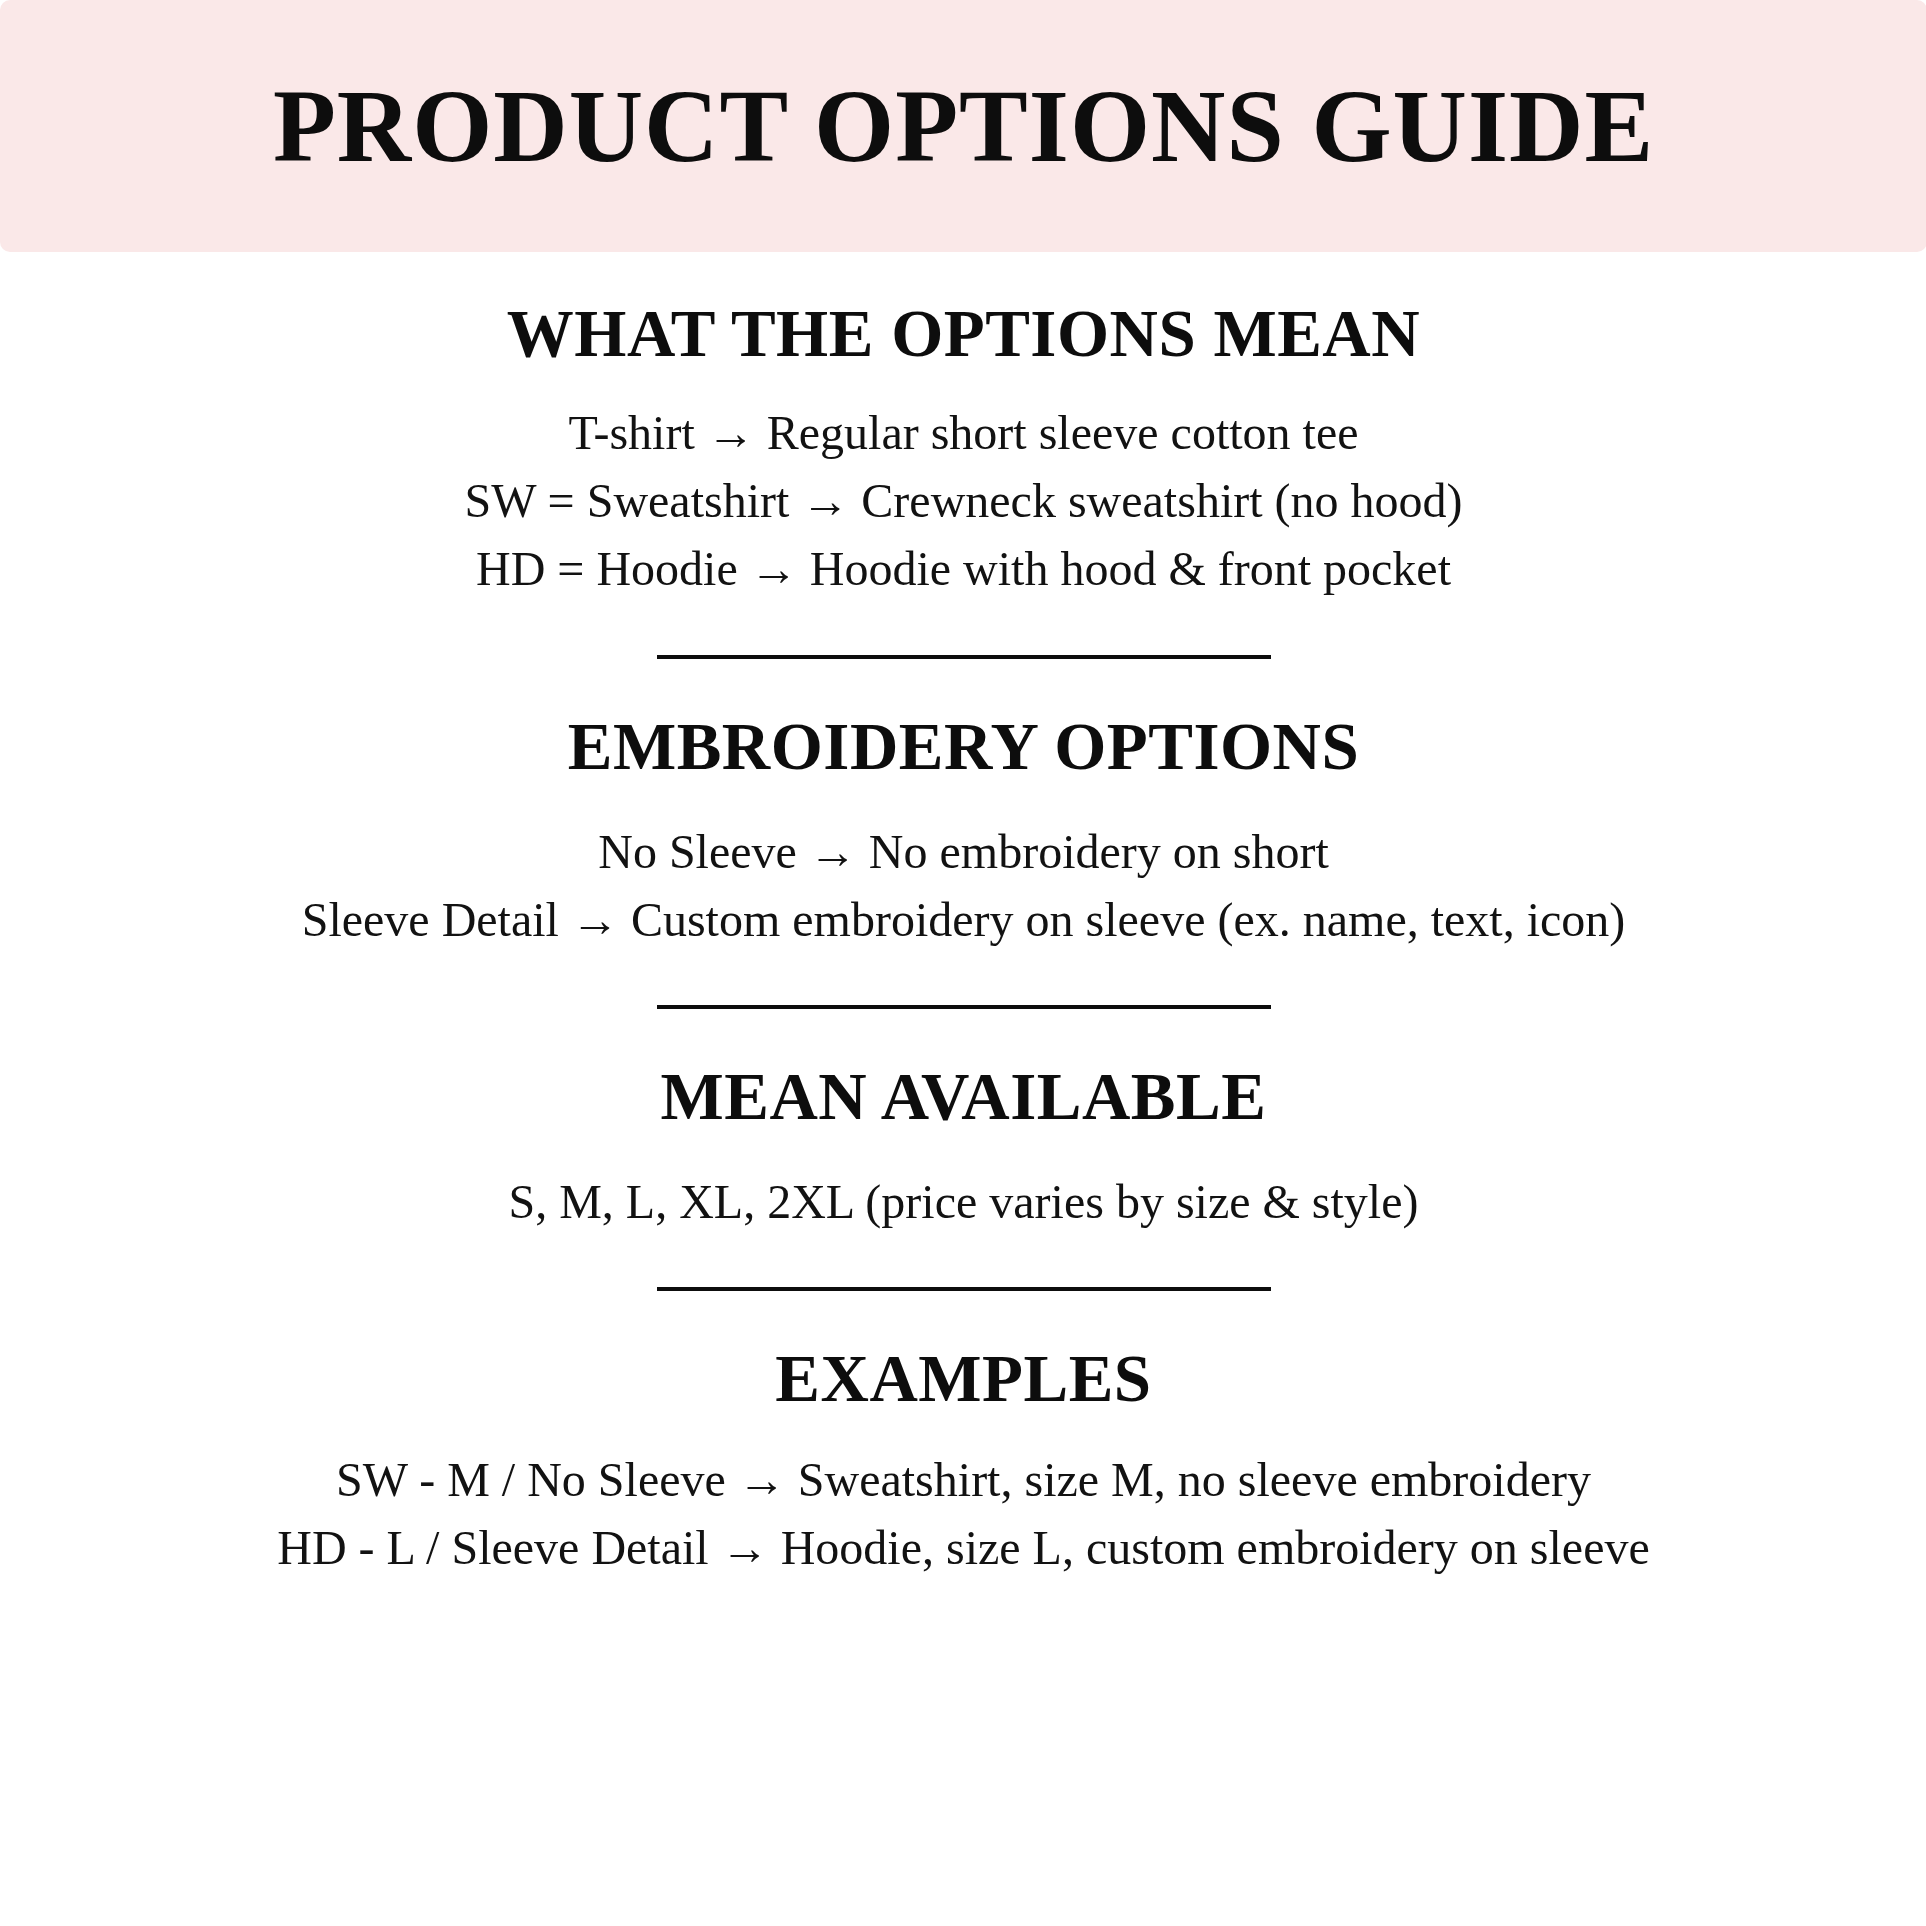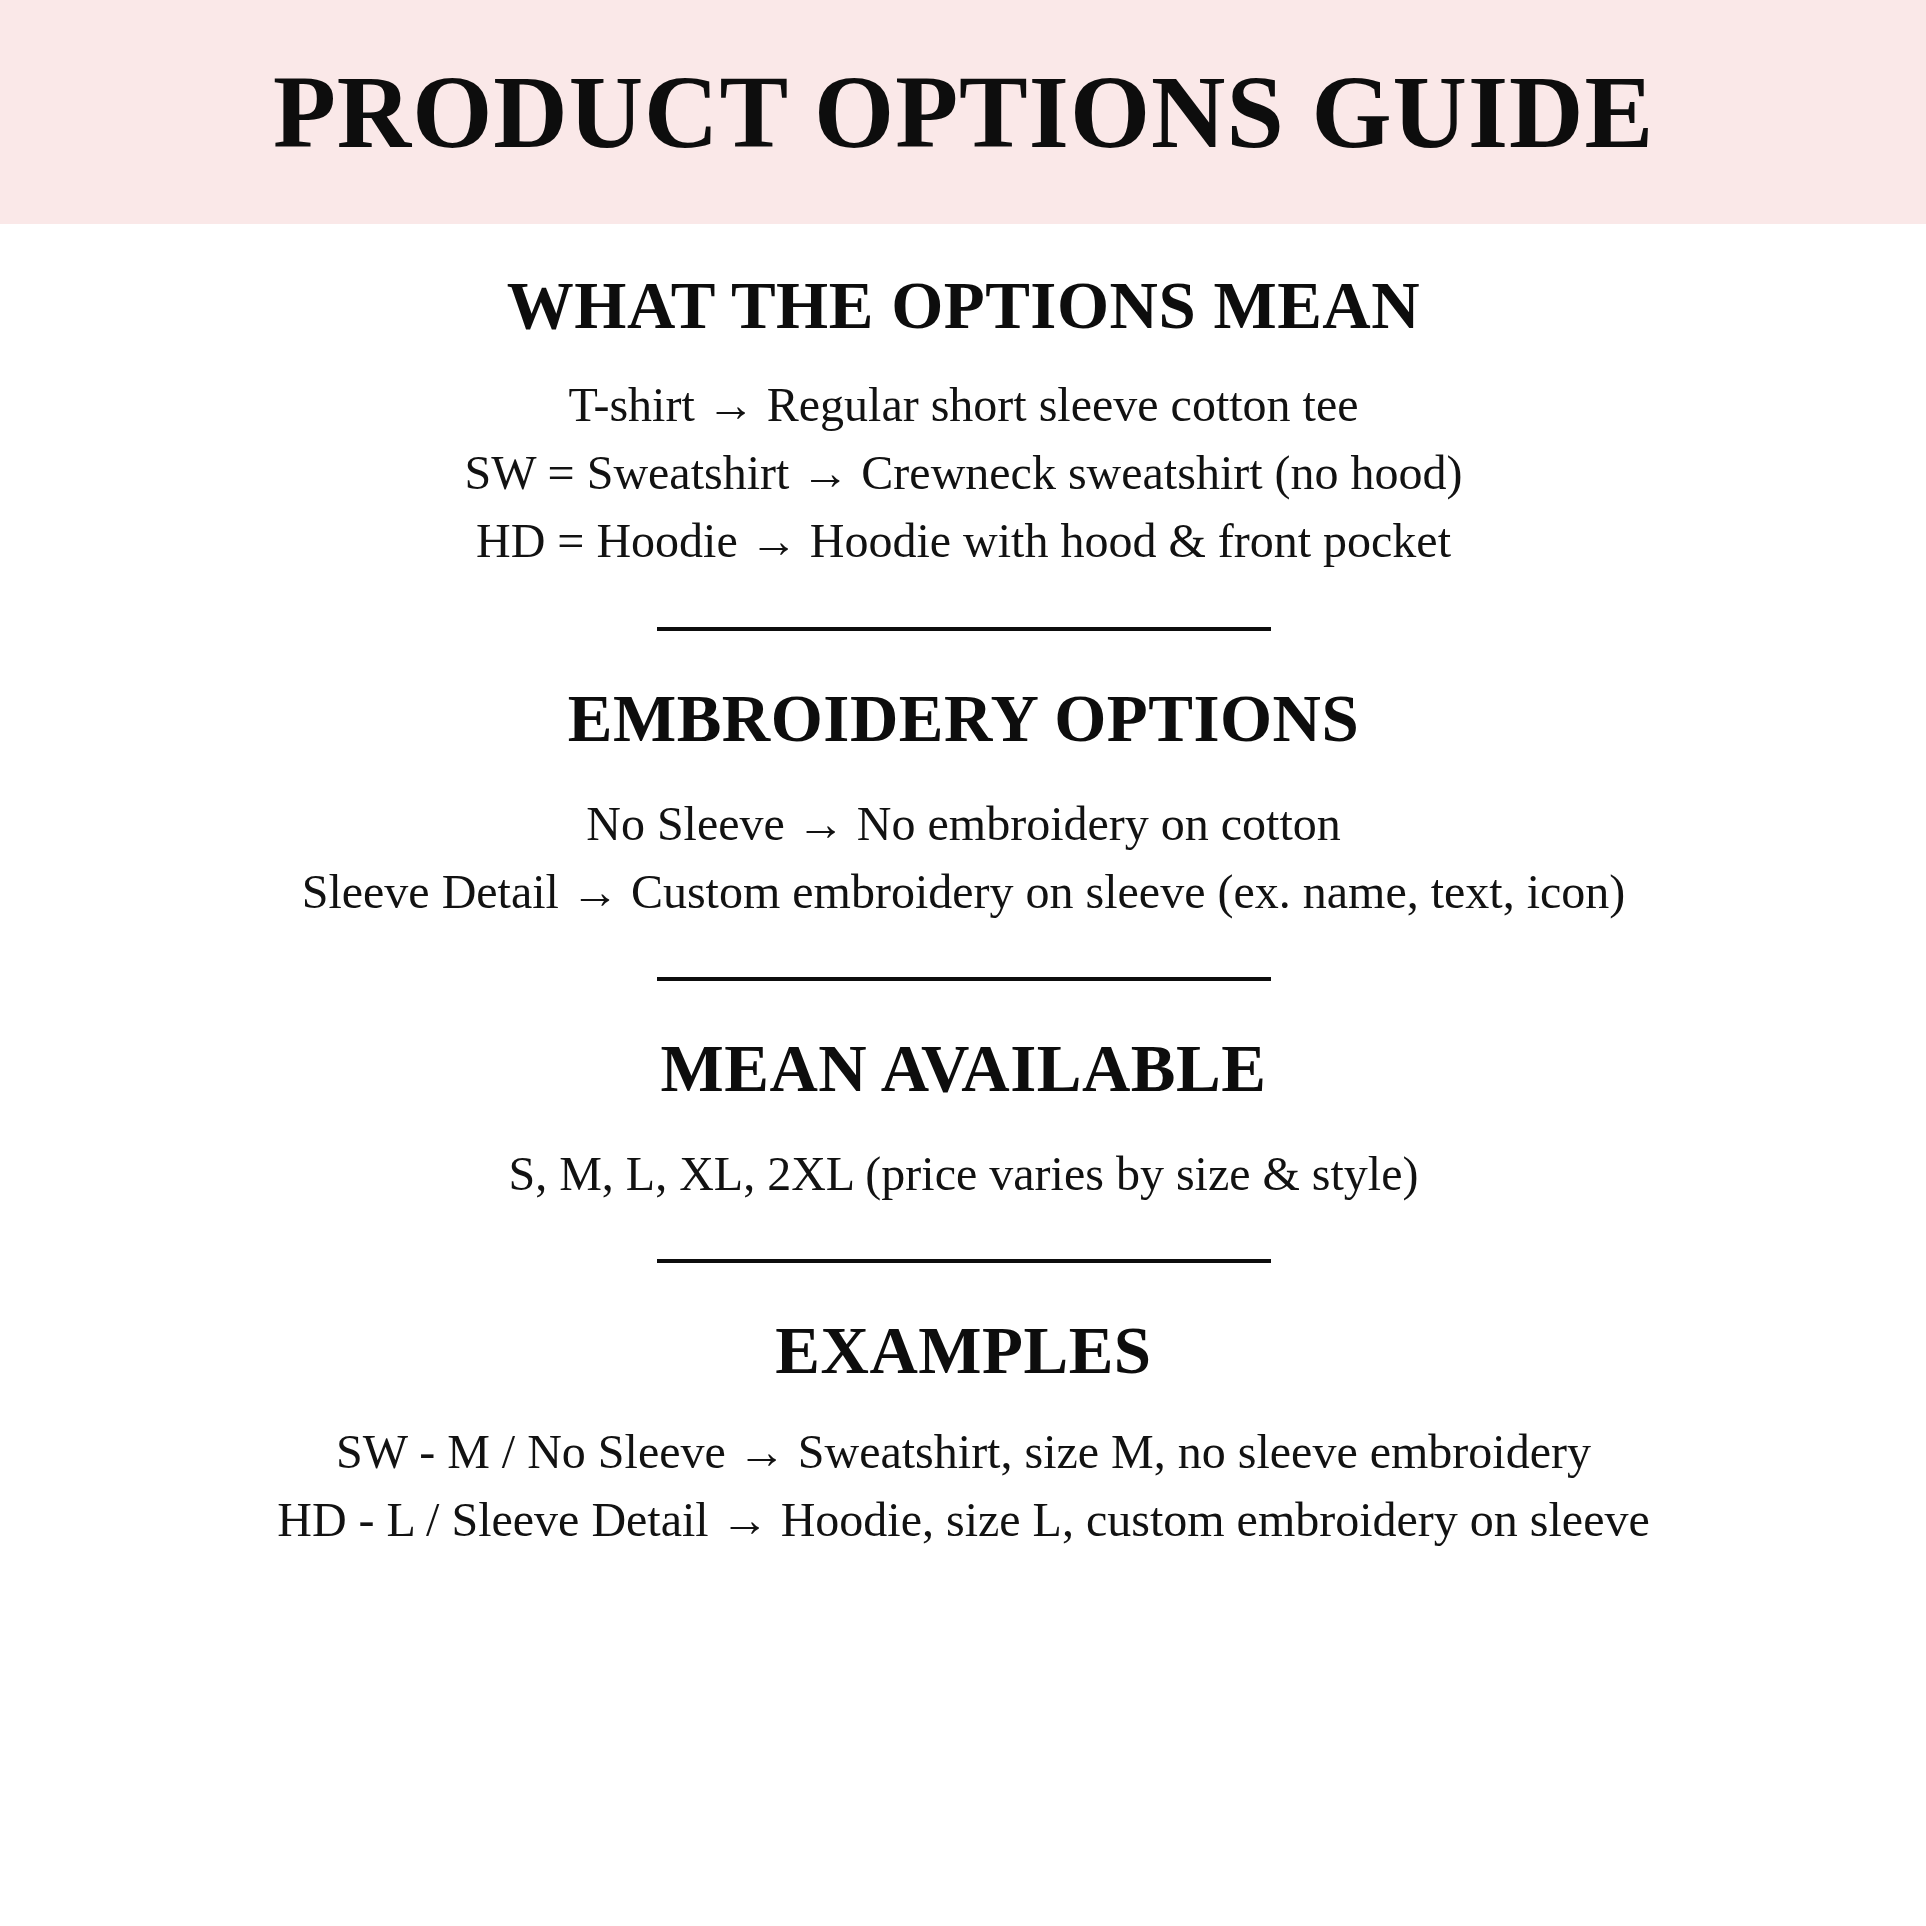--- a/index.html
+++ b/index.html
@@ -16,26 +16,27 @@
   }
   .page {
     width: 1927px;
     height: 1927px;
     position: relative;
     display: flex;
     flex-direction: column;
   }
   .header-band {
     width: 100%;
-    height: 224px;
+    height: 252px;
     background: #fae8e8;
     display: flex;
     align-items: center;
     justify-content: center;
     box-sizing: border-box;
+    border-radius: 10px;
   }
   .header-title {
     font-family: "Liberation Serif", serif;
     font-weight: bold;
     font-size: 103px;
     letter-spacing: 1px;
     line-height: 1;
     color: #0d0d0d;
     text-align: center;
     margin: 0;
@@ -107,21 +108,21 @@
       <p class="section-line">SW = Sweatshirt → Crewneck sweatshirt (no hood)</p>
       <p class="section-line">HD = Hoodie → Hoodie with hood &amp; front pocket</p>
     </div>
 
     <div class="divider-wrap">
       <div class="divider"></div>
     </div>
 
     <div class="section sec-embroidery">
       <h2 class="section-heading">EMBROIDERY OPTIONS</h2>
-      <p class="section-line">No Sleeve → No embroidery on cotton</p>
+      <p class="section-line">No Sleeve → No embroidery on short</p>
       <p class="section-line">Sleeve Detail → Custom embroidery on sleeve (ex. name, text, icon)</p>
     </div>
 
     <div class="divider-wrap">
       <div class="divider"></div>
     </div>
 
     <div class="section sec-sizes">
       <h2 class="section-heading">MEAN AVAILABLE</h2>
       <p class="section-line">S, M, L, XL, 2XL (price varies by size &amp; style)</p>

